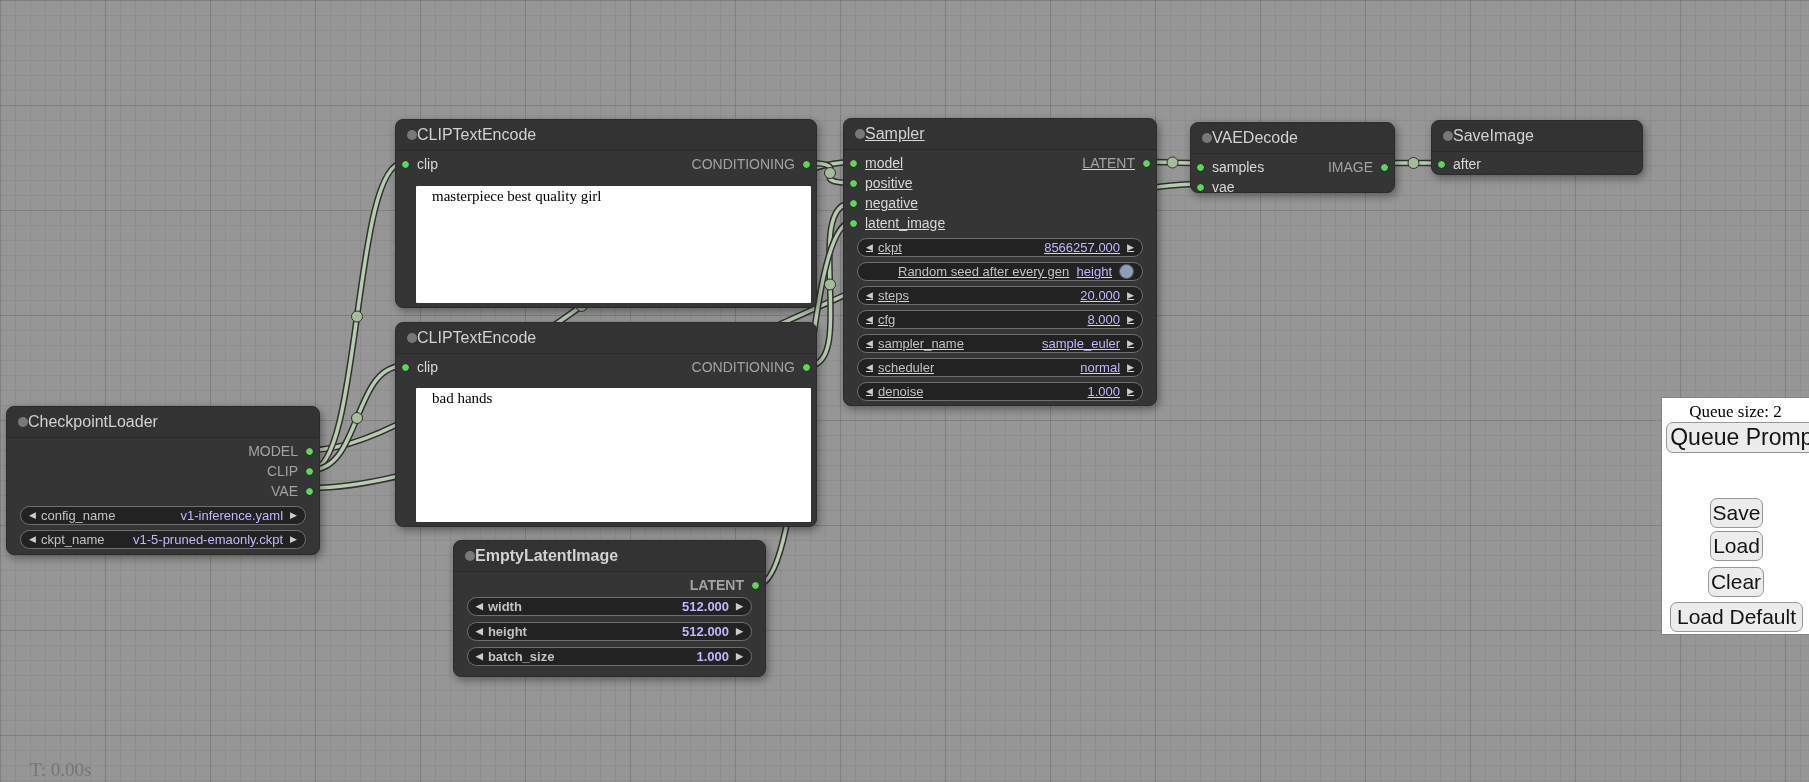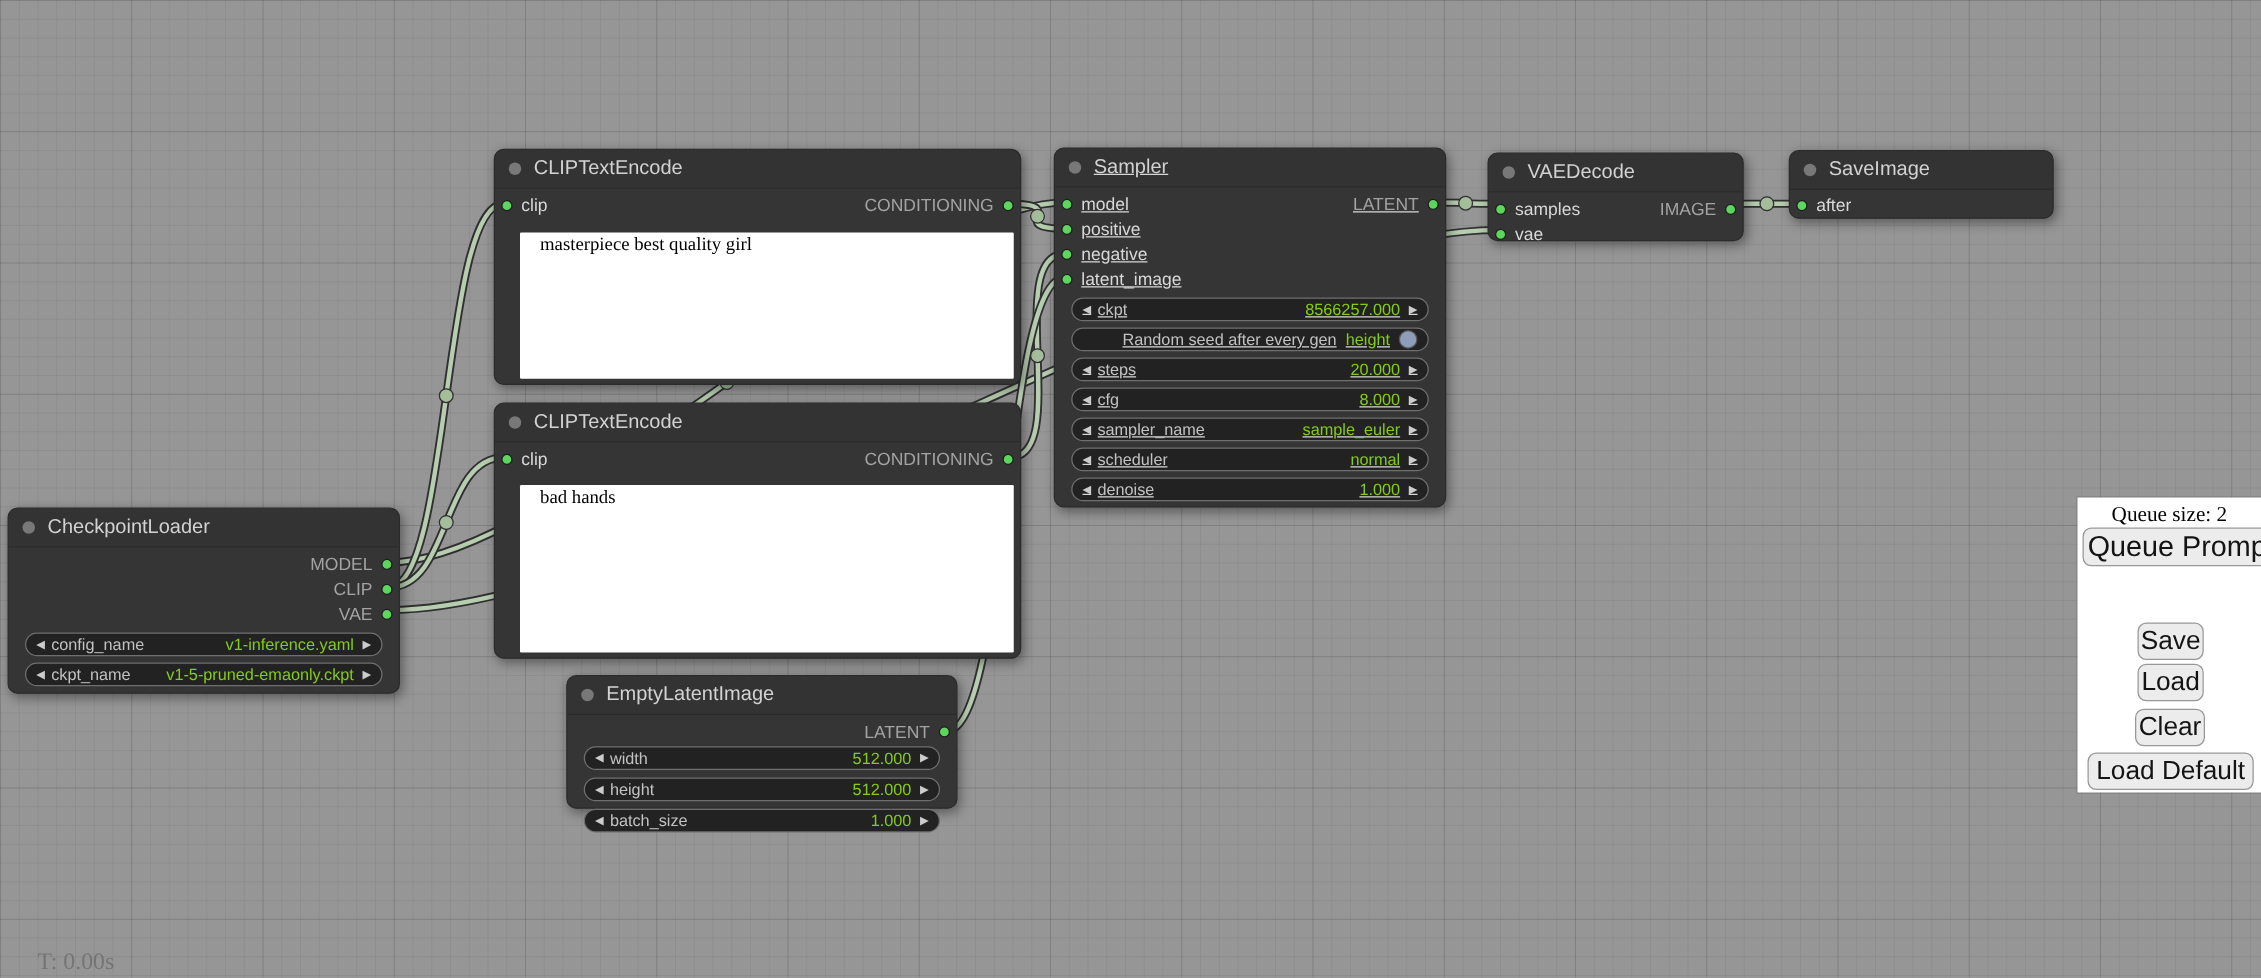--- a/index.html
+++ b/index.html
@@ -14,42 +14,42 @@
     background-size:105px 105px,105px 105px,15px 15px,15px 15px;
     font-family:"Liberation Sans",sans-serif;
   }
   #wires{position:absolute;left:0;top:0;z-index:1;}
   .node{
     position:absolute;z-index:2;background:#353535;border:1px solid #2b2b2b;
     border-radius:8px;box-shadow:2px 3px 9px rgba(0,0,0,0.40);
     color:#d8d8d8;box-sizing:border-box;
   }
   .title{
-    height:30px;display:flex;align-items:center;gap:10px;padding:0 11px;
+    height:30px;display:flex;align-items:center;padding:0 11px;
     background:#333333;border-bottom:1px solid #292929;border-radius:8px 8px 0 0;
     font-size:16px;color:#d2d2d2;white-space:nowrap;
   }
   .tdot{width:10px;height:10px;border-radius:50%;background:#787878;flex:none;}
   .slots{padding-top:3px;}
   .row{height:20px;display:flex;align-items:center;padding:0 5px;font-size:14px;}
   .grp{display:flex;align-items:center;}
   .sp{justify-content:space-between;}
   .out{justify-content:flex-end;}
   .dot{width:9px;height:9px;border-radius:50%;background:#5cd65c;border:1px solid #1d1d1d;flex:none;box-sizing:border-box;}
   .in-label{margin-left:7px;color:#d8d8d8;}
   .out-label{margin-right:7px;color:#a3a3a3;}
   .widgets{margin-top:5px;}
   .widget{
     height:19px;background:#222222;border:1px solid #6f6f6f;border-radius:10px;
     margin:0 13px 5px;display:flex;align-items:center;padding:0 8px;font-size:13px;
     box-sizing:border-box;white-space:nowrap;
   }
   .arrow{color:#cccccc;font-size:9px;flex:none;line-height:1;}
   .w-label{color:#c2c2c2;margin-left:5px;overflow:hidden;}
-  .w-value{margin-left:auto;color:#84cc16;margin-right:7px;}
+  .w-value{margin-left:auto;color:#c4b5fd;margin-right:7px;}
   .w-center-label{color:#c2c2c2;margin-left:32px;}
   .toggle{width:15px;height:15px;border-radius:50%;background:#8e9eba;border:1px solid #555;flex:none;box-sizing:border-box;}
   .prompt{
     position:absolute;left:20px;right:5px;bottom:4px;background:#ffffff;color:#000;
     border:none;resize:none;padding:1px 16px;box-sizing:border-box;
     font:15px "Liberation Serif","DejaVu Serif",serif;line-height:1.3;outline:none;border-radius:1px;
   }
   .queue-panel{
     position:absolute;left:1662px;top:398px;width:147px;height:236px;background:#ffffff;
     z-index:3;box-shadow:0 0 0 1px rgba(0,0,0,0.12);
@@ -245,21 +245,21 @@
     </div>
     <div class="widget">
       <span class="arrow">◀</span>
       <span class="w-label">denoise</span>
       <span class="w-value">1.000</span>
       <span class="arrow">▶</span>
     </div>
   </div>
 </div>
 
-<div class="node" style="left:453px;top:540px;width:313px;height:107px;">
+<div class="node" style="left:453px;top:540px;width:313px;height:137px;font-weight:bold;">
   <div class="title">
     <span class="tdot"></span>
     <span>EmptyLatentImage</span>
   </div>
   <div class="slots">
     <div class="row out">
       <span class="out-label">LATENT</span>
       <span class="dot"></span>
     </div>
   </div>

